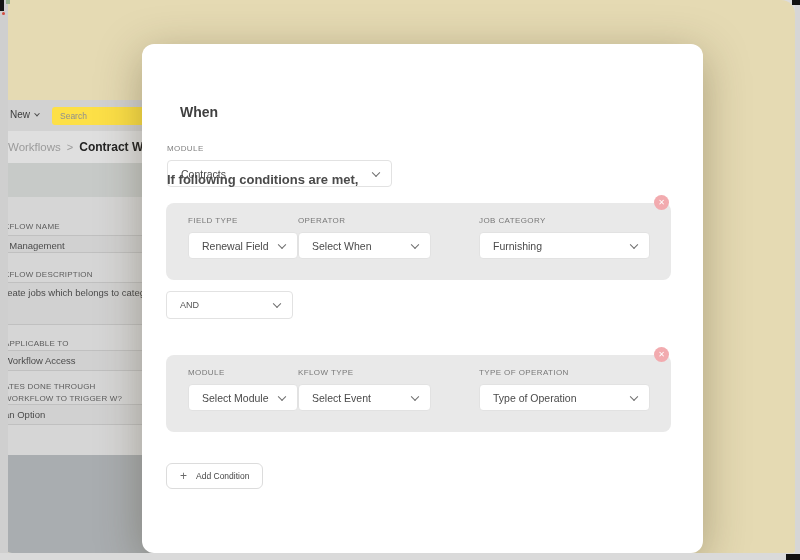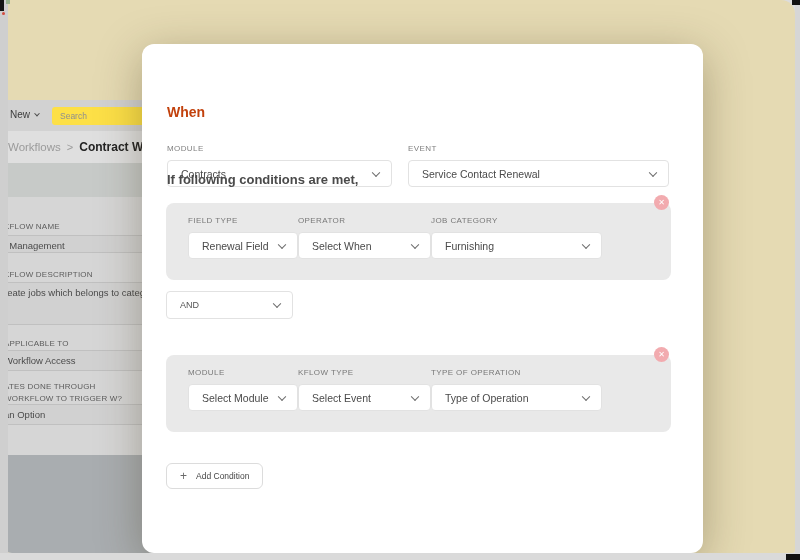--- a/index.html
+++ b/index.html
@@ -53,21 +53,21 @@
     font-size:9.5px; color:#4b4b4b; padding:4px 4px 0 4px;
   }
   .pg-footer { position:absolute; left:0; top:355px; width:100%; height:98px; background:#a9adb0; border-radius:0 0 0 12px; }
 
   
   .modal {
     position:absolute; left:142px; top:44px; width:561px; height:509px;
     background:#ffffff; border-radius:12px;
     box-shadow:0 10px 45px rgba(60,50,20,.35);
   }
-  .m-title { position:absolute; left:25px; top:60px; font-size:14px; font-weight:bold; color:#c2410c; }
+  .m-title { position:absolute; left:38px; top:60px; font-size:14px; font-weight:bold; color:#404040; }
   .m-sub   { position:absolute; left:25px; top:128px; font-size:13px; font-weight:bold; color:#4a4a4a; }
   .lbl { font-size:8px; color:#818181; letter-spacing:.4px; margin-bottom:7px; }
   .sel {
     position:relative; background:#fff; border:1px solid #e2e2e2; border-radius:4px;
     height:27px; display:flex; align-items:center; padding:0 26px 0 13px;
     font-size:10.5px; color:#4a4a4a; cursor:pointer; white-space:nowrap; overflow:hidden;
   }
   .chev {
     position:absolute; right:12px; top:50%; width:6px; height:6px;
     border-right:1.4px solid #6d6d6d; border-bottom:1.4px solid #6d6d6d;
@@ -81,21 +81,21 @@
   .m-row-top { position:absolute; left:25px; top:100px; display:flex; gap:16px; }
   .grp-module { width:225px; } .grp-event { width:261px; }
 
   .cond-card {
     position:absolute; left:24px; width:505px; height:77px;
     background:#e9e9e9; border-radius:8px;
   }
   .card-1 { top:159px; } .card-2 { top:311px; }
   .card-row { position:absolute; left:22px; top:13px; display:flex; }
   .card-row .lbl { color:#787878; }
-  .w1 { width:110px; } .w2 { width:133px; } .w3 { width:171px; }
+  .w1 { width:110px; } .w2 { width:133px; } .w3 { width:171px;margin-left:48px; }
   .close-btn {
     position:absolute; right:2px; top:-8px; width:15px; height:15px;
     border-radius:50%; background:#f2abaf; color:#ffffff;
     display:flex; align-items:center; justify-content:center;
     font-size:8px; line-height:1; cursor:pointer; border:none;
   }
   .and-sel { position:absolute; left:24px; top:247px; width:127px; }
   .and-sel .sel { height:28px; font-size:9px; color:#555; }
 
   .add-btn {
@@ -145,25 +145,20 @@
 
     <div class="m-row-top">
       <div class="grp-module">
         <div class="lbl">MODULE</div>
         <div class="sel">
           <span>Contracts</span>
           <span class="chev"></span>
         </div>
       </div>
       <div class="grp-event">
-        <div class="lbl">EVENT</div>
-        <div class="sel">
-          <span>Service Contact Renewal</span>
-          <span class="chev"></span>
-        </div>
       </div>
     </div>
 
     <div class="m-sub">If following conditions are met,</div>
 
     <div class="cond-card card-1">
       <button class="close-btn">✕</button>
       <div class="card-row">
         <div class="w1">
           <div class="lbl">FIELD TYPE</div>

